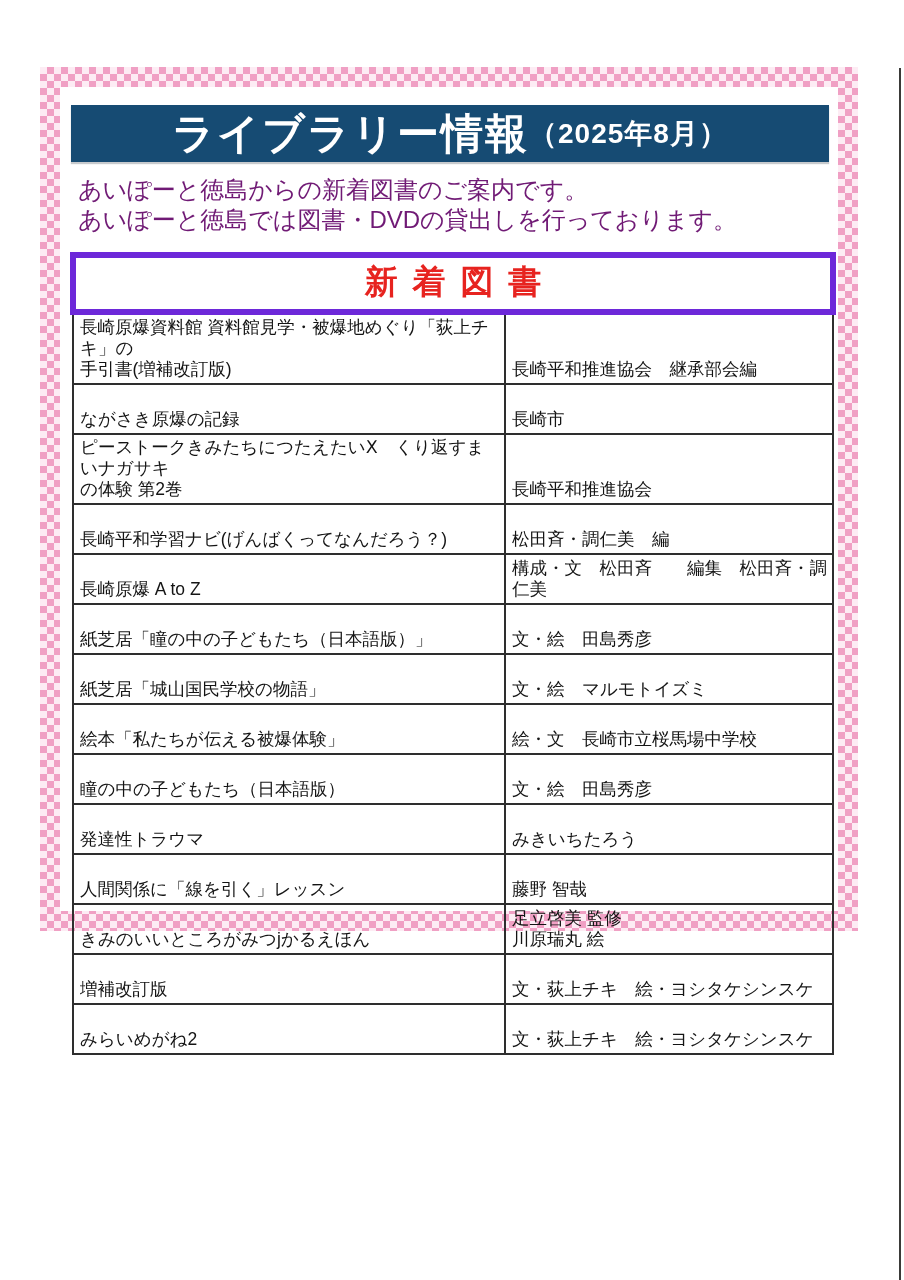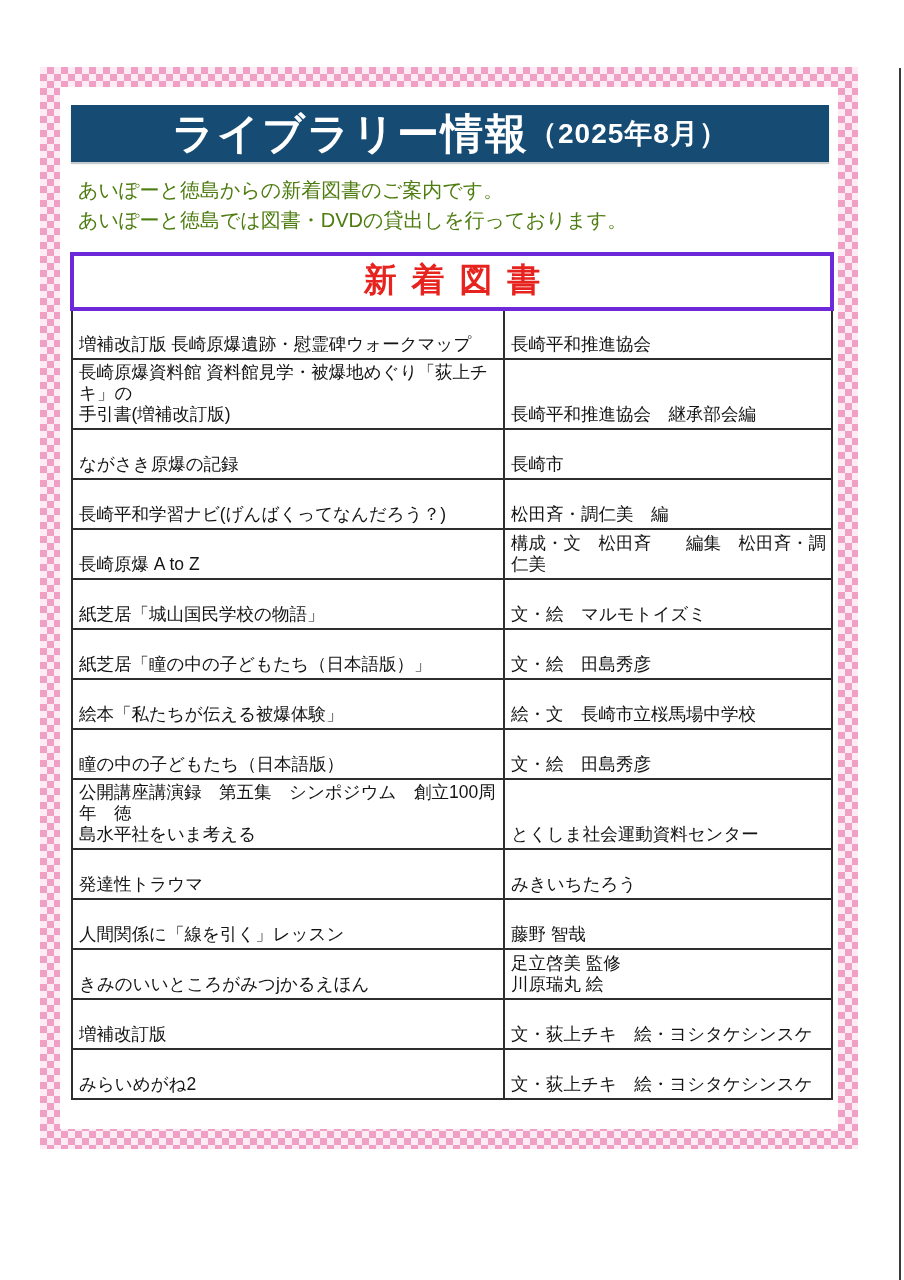--- a/index.html
+++ b/index.html
@@ -8,21 +8,21 @@
     background: #ffffff;
     font-family: "Liberation Sans", sans-serif;
     position: relative;
     overflow: hidden;
     color: #1c1c1c;
   }
   
   .frame {
     position: absolute;
     left: 40px; top: 67px;
-    width: 818px; height: 1082px;
+    width: 818px; height: 864px;
     padding: 20px;
     background: repeating-conic-gradient(#f0a0c4 0% 25%, #fdecf4 0% 50%);
     background-size: 14px 14px;
   }
   .frame-inner {
     width: 100%; height: 100%;
     background: #ffffff;
     padding-top: 18px;
   }
   
@@ -43,36 +43,36 @@
     line-height: 1;
   }
   .banner .title-date {
     font-size: 28px;
     letter-spacing: 1px;
     line-height: 1;
   }
   
   .intro-line {
     margin-left: 18px;
-    font-size: 20px;
+    font-size: 24px;
     line-height: 24px;
-    color: #4d7c0f;
+    color: #701a75;
   }
   .intro-line.first { margin-top: 16px; }
   .intro-line.second { margin-top: 6px; }
   
   table.books {
     margin: 20px 0 0 10px;
     width: 760px;
     border-collapse: collapse;
     table-layout: fixed;
   }
   table.books th {
     height: 39px;
-    border: 4px solid #6d28d9;
+    border: 6px solid #6d28d9;
     color: #e7231f;
     font-size: 33px;
     font-weight: bold;
     letter-spacing: 0.45em;
     text-indent: 0.45em;
     text-align: center;
     vertical-align: middle;
     padding: 2px 0 4px 0;
   }
   table.books td {
@@ -117,60 +117,56 @@
         <col style="width:432px">
         <col style="width:328px">
       </colgroup>
       <thead>
         <tr>
           <th colspan="2">新着図書</th>
         </tr>
       </thead>
       <tbody>
           <tr class="book-row">
-            <td class="col-title">増補改訂版 長崎原爆遺跡・慰霊碑ウォークマップ</td>
-            <td class="col-author">長崎平和推進協会</td>
-          </tr>
-          <tr class="book-row">
             <td class="col-title">長崎原爆資料館 資料館見学・被爆地めぐり「荻上チキ」の
 手引書(増補改訂版)</td>
             <td class="col-author">長崎平和推進協会　継承部会編</td>
           </tr>
           <tr class="book-row">
             <td class="col-title">ながさき原爆の記録</td>
             <td class="col-author">長崎市</td>
+          </tr>
+          <tr class="book-row">
+            <td class="col-title">ピーストークきみたちにつたえたいⅩ　くり返すまいナガサキ
+の体験 第2巻</td>
+            <td class="col-author">長崎平和推進協会</td>
           </tr>
           <tr class="book-row">
             <td class="col-title">長崎平和学習ナビ(げんばくってなんだろう？)</td>
             <td class="col-author">松田斉・調仁美　編</td>
           </tr>
           <tr class="book-row">
             <td class="col-title">長崎原爆 A to Z</td>
             <td class="col-author">構成・文　松田斉　　編集　松田斉・調仁美</td>
           </tr>
           <tr class="book-row">
+            <td class="col-title">紙芝居「瞳の中の子どもたち（日本語版）」</td>
+            <td class="col-author">文・絵　田島秀彦</td>
+          </tr>
+          <tr class="book-row">
             <td class="col-title">紙芝居「城山国民学校の物語」</td>
             <td class="col-author">文・絵　マルモトイズミ</td>
-          </tr>
-          <tr class="book-row">
-            <td class="col-title">紙芝居「瞳の中の子どもたち（日本語版）」</td>
-            <td class="col-author">文・絵　田島秀彦</td>
           </tr>
           <tr class="book-row">
             <td class="col-title">絵本「私たちが伝える被爆体験」</td>
             <td class="col-author">絵・文　長崎市立桜馬場中学校</td>
           </tr>
           <tr class="book-row">
             <td class="col-title">瞳の中の子どもたち（日本語版）</td>
             <td class="col-author">文・絵　田島秀彦</td>
-          </tr>
-          <tr class="book-row">
-            <td class="col-title">公開講座講演録　第五集　シンポジウム　創立100周年　徳
-島水平社をいま考える</td>
-            <td class="col-author">とくしま社会運動資料センター</td>
           </tr>
           <tr class="book-row">
             <td class="col-title">発達性トラウマ</td>
             <td class="col-author">みきいちたろう</td>
           </tr>
           <tr class="book-row">
             <td class="col-title">人間関係に「線を引く」レッスン</td>
             <td class="col-author">藤野 智哉</td>
           </tr>
           <tr class="book-row">

